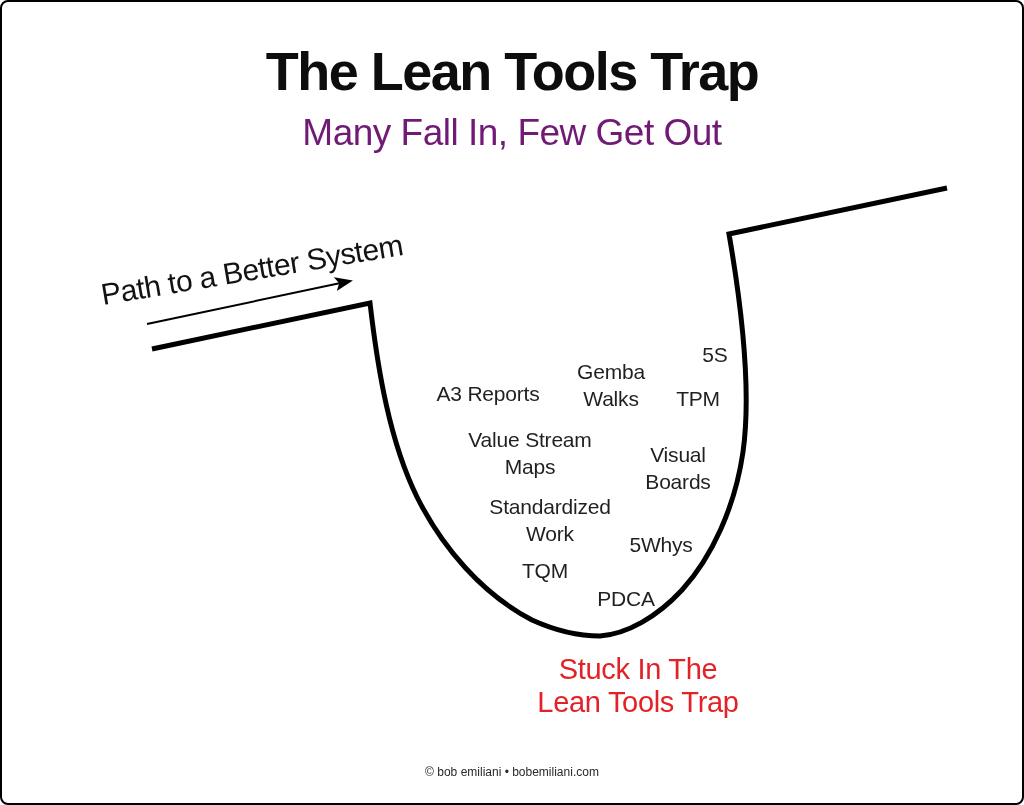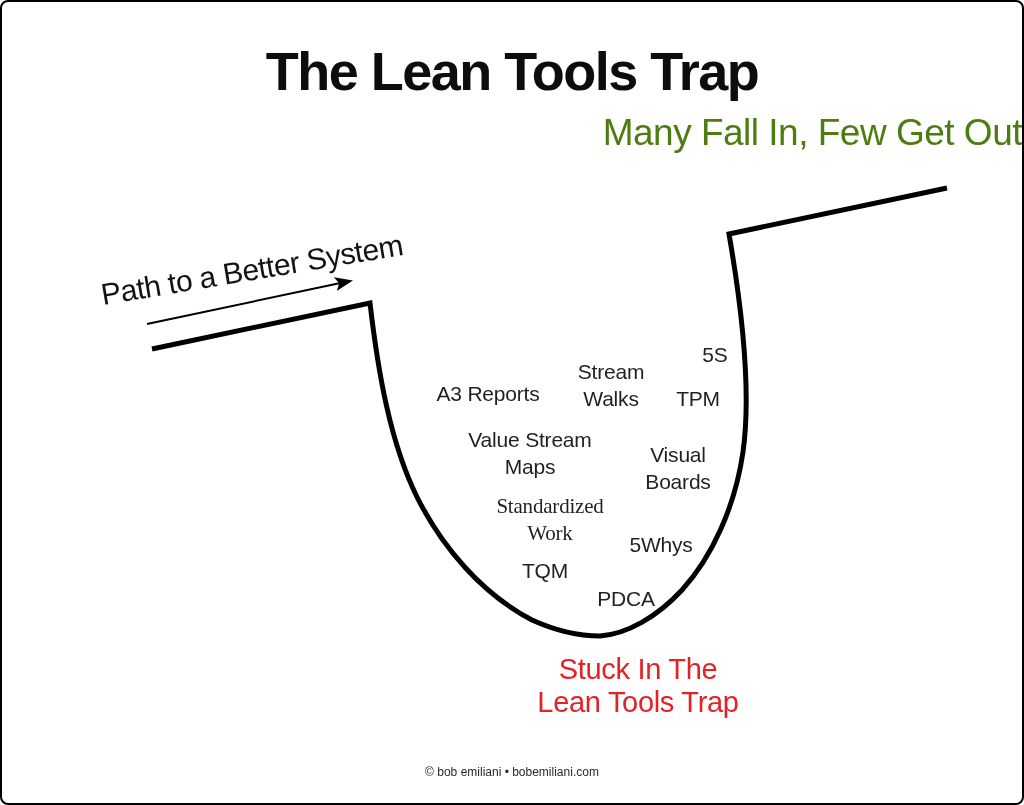--- a/index.html
+++ b/index.html
@@ -37,26 +37,26 @@
     line-height: 1.0;
     font-weight: bold;
     letter-spacing: -1.5px;
     color: #0d0d0d;
   }
   .subtitle {
     position: absolute;
     left: 0;
     right: 0;
     top: 112px;
-    text-align: right;
+    text-align: center;
     font-size: 37px;
     line-height: 1.0;
     font-weight: normal;
     letter-spacing: -0.5px;
-    color: #4d7c0f;
+    color: #701a75;
   }
   .path-label {
     position: absolute;
     left: 250px;
     top: 268px;
     transform: translate(-50%, -50%) rotate(-9.5deg);
     font-size: 30px;
     white-space: nowrap;
     letter-spacing: -0.5px;
     color: #141212;
@@ -115,29 +115,29 @@
 
     <line x1="145" y1="322" x2="348" y2="279" stroke="#000000" stroke-width="2" marker-end="url(#ah)"></line>
   </svg>
 
   <div class="title">The Lean Tools Trap</div>
   <div class="subtitle">Many Fall In, Few Get Out</div>
 
   <div class="path-label">Path to a Better System</div>
 
   <div class="pit-label" style="left:486px; top:391px;">A3 Reports</div>
-  <div class="pit-label" style="left:609px; top:383px;">Stream
+  <div class="pit-label" style="left:609px; top:383px;">Gemba
 Walks</div>
   <div class="pit-label" style="left:693px; top:352px;margin-left:20px;">5S</div>
   <div class="pit-label" style="left:696px; top:396px;">TPM</div>
   <div class="pit-label" style="left:528px; top:451px;">Value Stream
 Maps</div>
   <div class="pit-label" style="left:676px; top:466px;">Visual
 Boards</div>
-  <div class="pit-label" style="left:548px; top:518px;font-family:Liberation Serif, serif;">Standardized
+  <div class="pit-label" style="left:548px; top:518px;">Standardized
 Work</div>
   <div class="pit-label" style="left:659px; top:542px;">5Whys</div>
   <div class="pit-label" style="left:543px; top:568px;">TQM</div>
   <div class="pit-label" style="left:624px; top:596px;">PDCA</div>
 
   <div class="trap-caption" style="color: rgb(227, 34, 39); margin-left: 32px;">Stuck In The
 Lean Tools Trap</div>
 
   <div class="footer-credit">© bob emiliani • bobemiliani.com</div>
 

